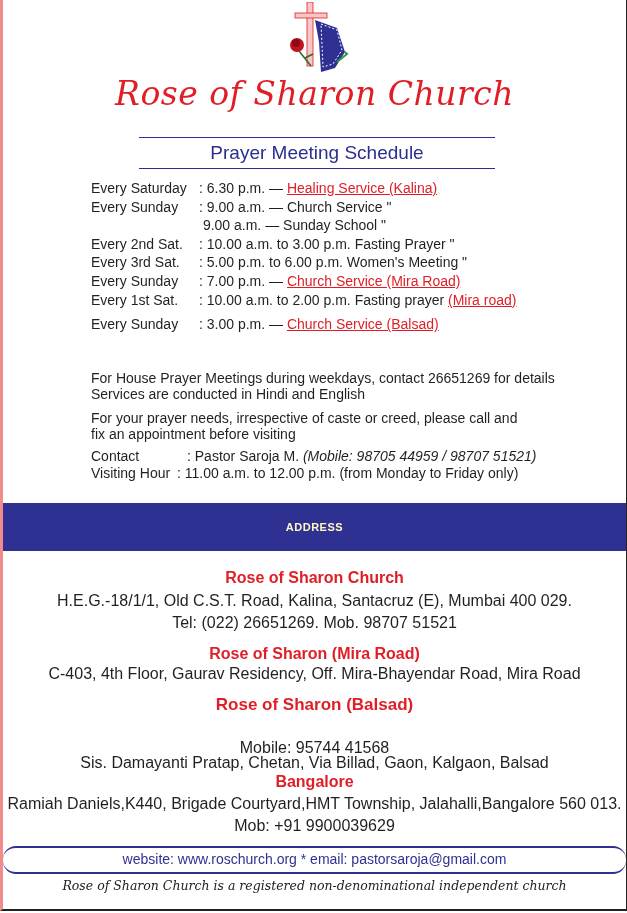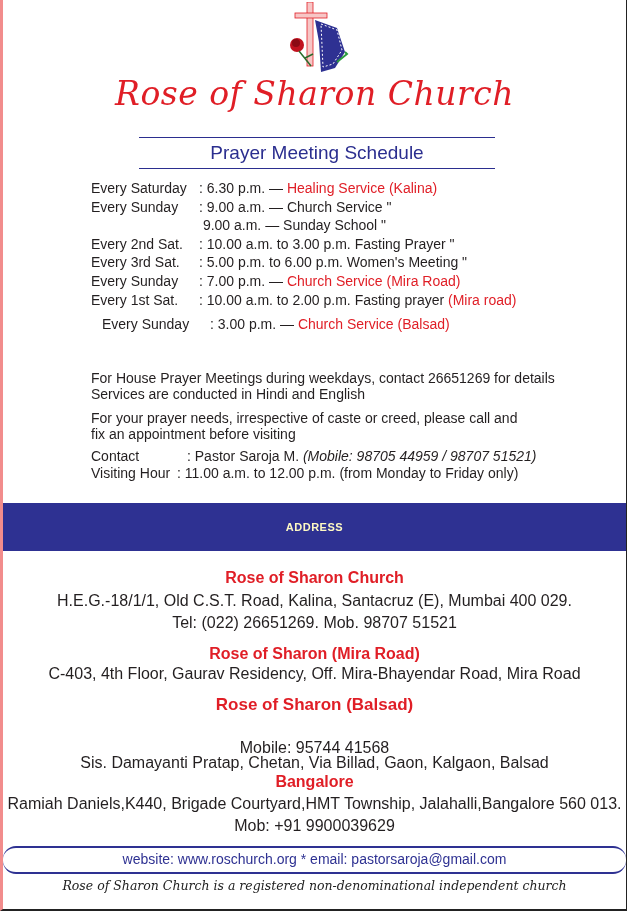--- a/index.html
+++ b/index.html
@@ -5,21 +5,21 @@
   html, body { margin:0; padding:0; background:#fff; }
   body { width:627px; height:913px; position:relative; overflow:hidden; font-family:"Liberation Sans", sans-serif; color:#231f20; }
   .page { position:absolute; left:0; top:0; width:623px; height:909px; border-left:3px solid #f28c8c; border-right:2px solid #222; border-bottom:2px solid #222; box-sizing:content-box; }
   .logo { position:absolute; left:282px; top:2px; width:70px; height:72px; }
   .title { position:absolute; left:0; right:0; top:74px; text-align:center; font-family:"DejaVu Serif", serif; color:#e01e26; font-size:33px; letter-spacing:0.5px; font-style:italic; }
   .hr { position:absolute; height:1px; background:#2b2e8f; }
   .subtitle { position:absolute; left:136px; width:356px; top:142px; text-align:center; color:#2b2e8f; font-size:19px; }
   .sched { position:absolute; left:88px; top:179px; font-size:14px; line-height:18.6px; }
   .row { position:relative; height:18.6px; white-space:nowrap; }
   .day { display:inline-block; width:108px; }
-  .red { color:#e01e26; }
+  .red { color:#e01e26;text-decoration:underline; }
   .info { position:absolute; left:88px; font-size:14px; line-height:16px; white-space:nowrap; }
   .band { position:absolute; left:0; width:623px; top:503px; height:48px; background:#2e3192; color:#fef9c3; font-weight:bold; font-size:11px; text-align:center; line-height:48px; letter-spacing:0.5px; }
   .addr { position:absolute; left:0; width:623px; text-align:center; font-size:16px; white-space:nowrap; }
   .addr .h { color:#e01e26; font-weight:bold; }
   .web { position:absolute; left:0; width:623px; top:846px; height:24px; border-top:2px solid #2e3192; border-bottom:2px solid #2e3192; text-align:center; color:#2e3192; font-size:14px; line-height:22px;border-radius:13px; }
   .foot { position:absolute; left:0; width:623px; top:878px; text-align:center; font-family:"DejaVu Serif", serif; font-style:italic; font-size:12.5px; color:#222; }
 </style>
 </head>
 <body>
 
@@ -58,21 +58,21 @@
     </div>
     <div class="row">
       <span class="day">Every 3rd Sat.</span><span>:  </span><span>5.00 p.m. to 6.00 p.m. </span><span>Women's Meeting "</span>
     </div>
     <div class="row">
       <span class="day">Every Sunday</span><span>: </span><span>7.00 p.m. — </span><span class="red">Church Service  (Mira Road)</span>
     </div>
     <div class="row">
       <span class="day">Every 1st Sat.</span><span>:  </span><span>10.00 a.m. to 2.00 p.m. Fasting prayer </span><span class="red">(Mira road)</span>
     </div>
-    <div class="row" style="margin-top:6px;margin-left:11px;">
+    <div class="row" style="margin-top:6px;">
       <span class="day">Every Sunday</span><span>: </span><span>3.00 p.m. — </span><span class="red">Church Service  (Balsad)</span>
     </div>
   </div>
 
   <div class="info" style="top:370px;">For House Prayer Meetings during weekdays, contact 26651269 for details</div>
   <div class="info" style="top:386px;">Services are conducted in Hindi and English</div>
   <div class="info" style="top:410px;">For your prayer needs, irrespective of caste or creed, please call and</div>
   <div class="info" style="top:426px;">fix an appointment before visiting</div>
   <div class="info" style="top:448px;">
     <span style="display:inline-block;width:96px;">Contact</span><span>:  Pastor Saroja M.  </span><span style="font-style:italic;text-align:center;">(Mobile: 98705 44959 / 98707 51521)</span>

